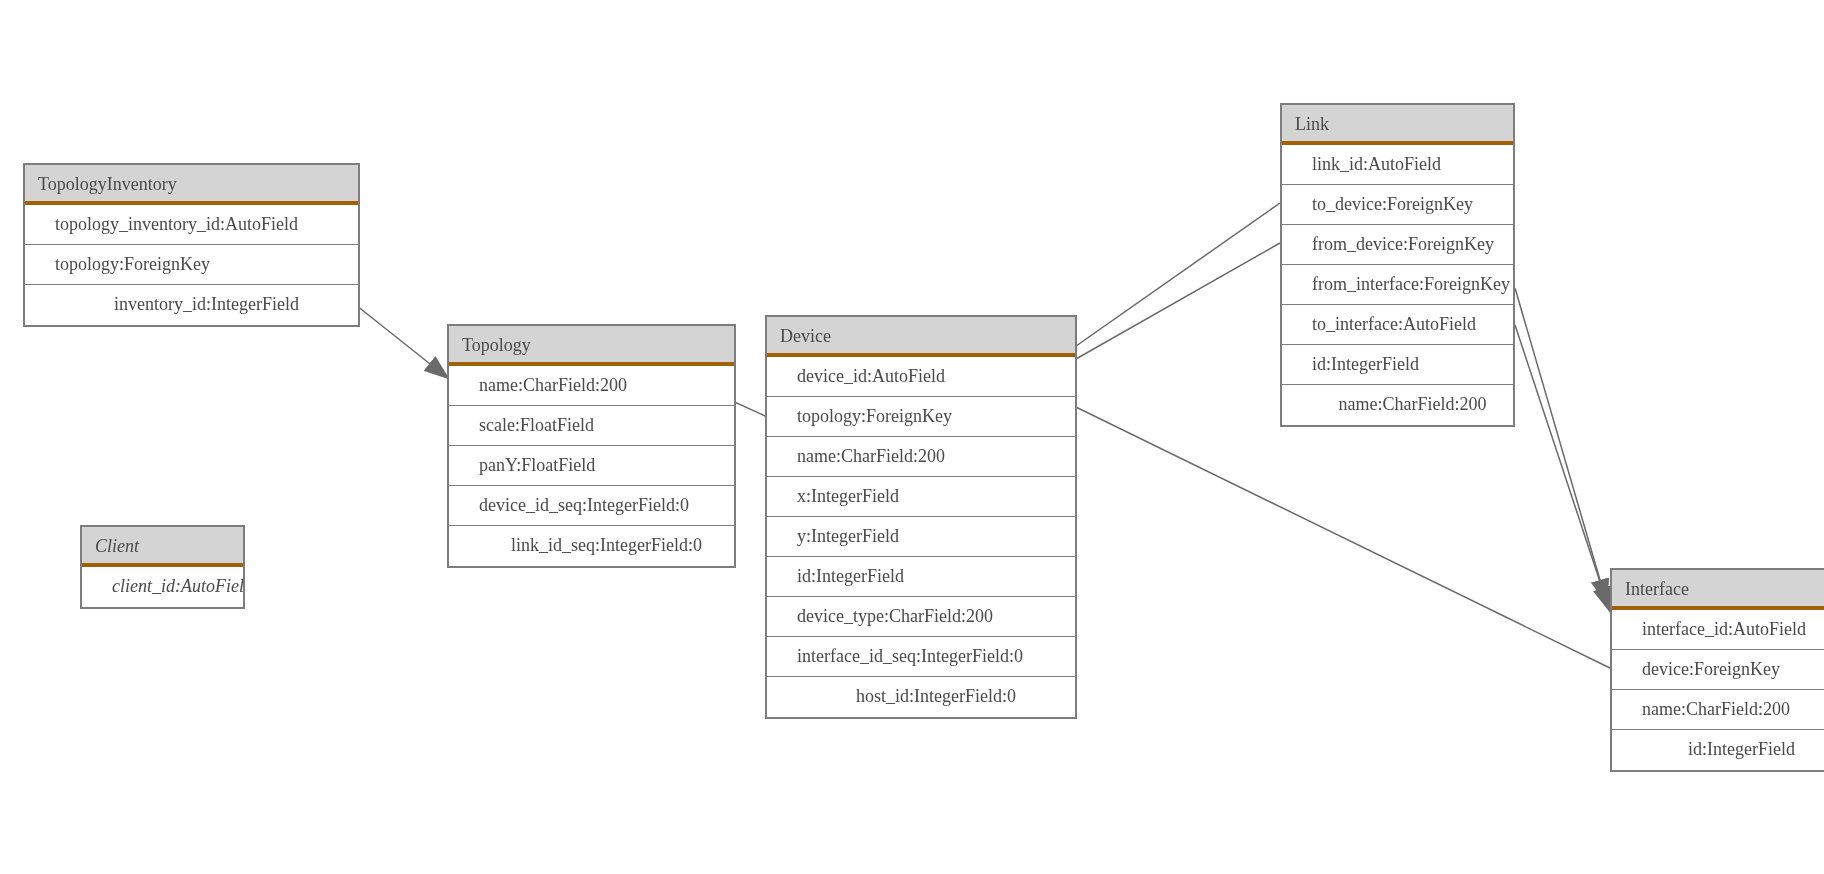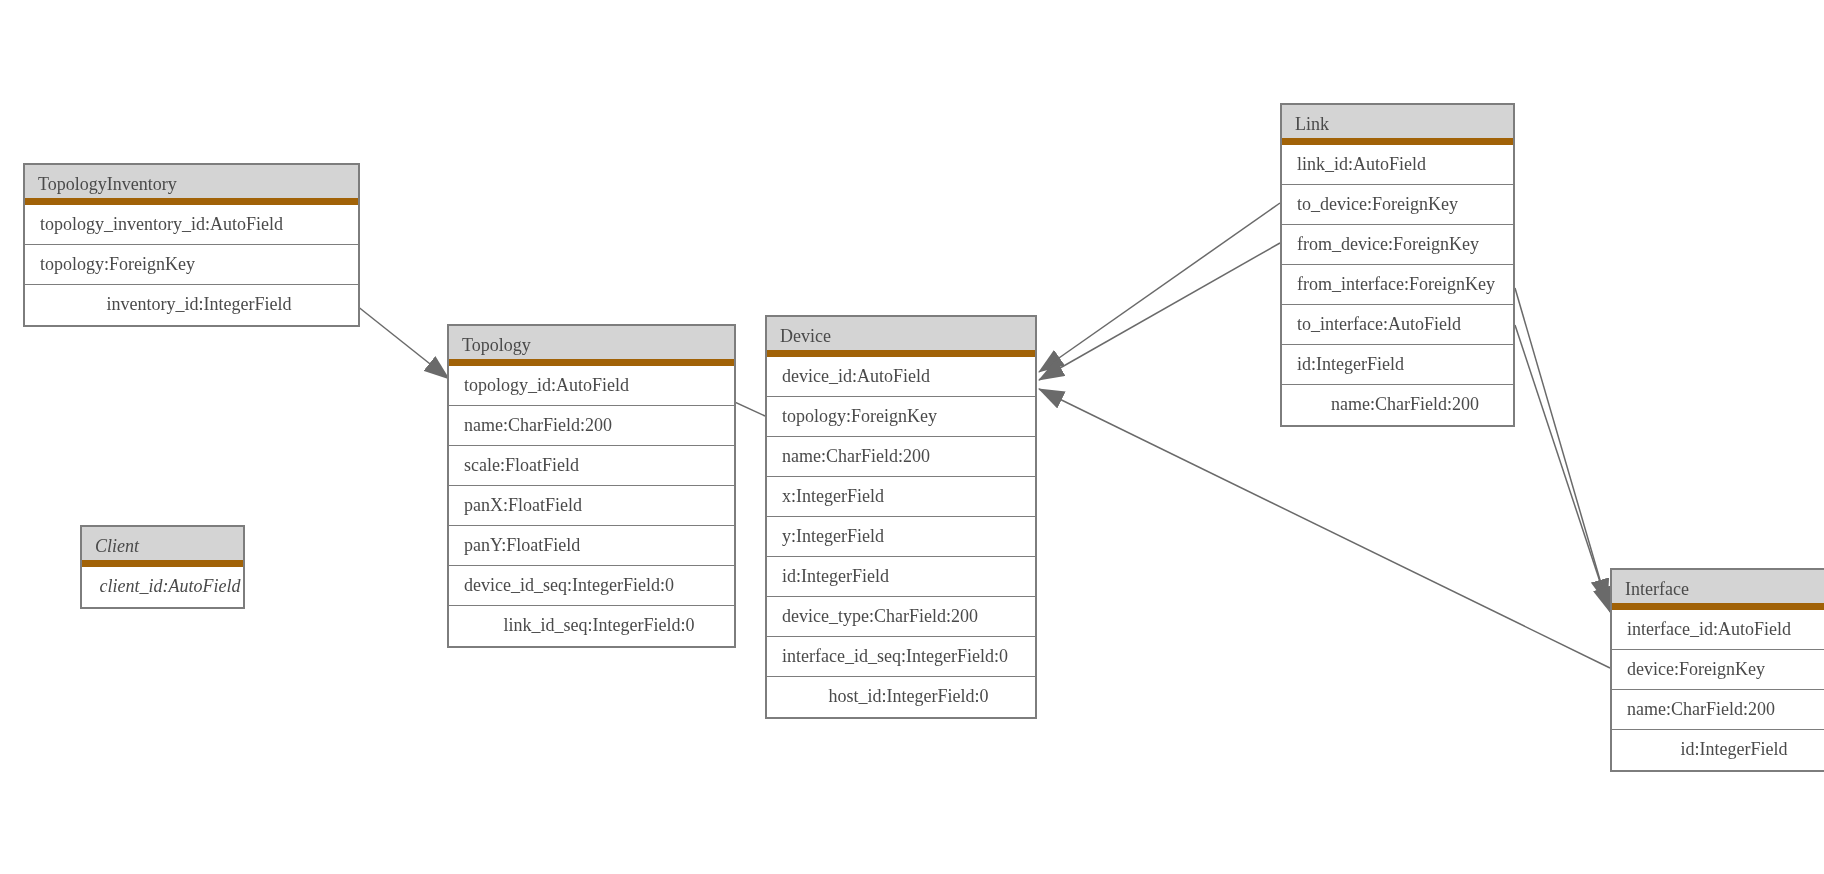--- a/index.html
+++ b/index.html
@@ -29,31 +29,31 @@
     background: #ffffff;
     border: 2px solid #7d7d7d;
     z-index: 2;
   }
   .entity-header {
     box-sizing: border-box;
     height: 40px;
     line-height: 38px;
     padding-left: 13px;
     background: #d4d4d4;
-    border-bottom: 7px solid #a16207;
+    border-bottom: 4px solid #a16207;
     font-size: 18px;
     color: #4a4a4a;
     white-space: nowrap;
     overflow: hidden;
   }
   .entity-row {
     box-sizing: border-box;
     height: 40px;
     line-height: 38px;
-    padding-left: 15px;
+    padding-left: 30px;
     background: #ffffff;
     border-bottom: 1px solid #7d7d7d;
     font-size: 18px;
     color: #4a4a4a;
     white-space: nowrap;
     overflow: hidden;
   }
   .entity-row:last-child {
     border-bottom: none;
     text-align: center;
@@ -78,33 +78,31 @@
       <line x1="1515" y1="325" x2="1610" y2="612" stroke="#6a6a6a" stroke-width="1.5" marker-end="url(#arrowhead)"></line>
     </svg>
 <div class="entity" style="left: 23px; top: 163px; width: 337px;">
       <div class="entity-header">TopologyInventory</div>
       <div class="entity-row">topology_inventory_id:AutoField</div>
       <div class="entity-row">topology:ForeignKey</div>
       <div class="entity-row">inventory_id:IntegerField</div>
     </div>
     <div class="entity" style="left: 447px; top: 324px; width: 289px;">
       <div class="entity-header">Topology</div>
-      <div class="entity-row">topology_id:AutoField</div>
       <div class="entity-row">name:CharField:200</div>
       <div class="entity-row">scale:FloatField</div>
-      <div class="entity-row">panX:FloatField</div>
       <div class="entity-row">panY:FloatField</div>
       <div class="entity-row">device_id_seq:IntegerField:0</div>
       <div class="entity-row">link_id_seq:IntegerField:0</div>
     </div>
     <div class="entity" style="left: 80px; top: 525px; width: 165px; font-style: italic;">
       <div class="entity-header">Client</div>
       <div class="entity-row">client_id:AutoField</div>
     </div>
-    <div class="entity" style="left: 765px; top: 315px; width: 272px;">
+    <div class="entity" style="left: 765px; top: 315px; width: 312px;">
       <div class="entity-header">Device</div>
       <div class="entity-row">device_id:AutoField</div>
       <div class="entity-row">topology:ForeignKey</div>
       <div class="entity-row">name:CharField:200</div>
       <div class="entity-row">x:IntegerField</div>
       <div class="entity-row">y:IntegerField</div>
       <div class="entity-row">id:IntegerField</div>
       <div class="entity-row">device_type:CharField:200</div>
       <div class="entity-row">interface_id_seq:IntegerField:0</div>
       <div class="entity-row">host_id:IntegerField:0</div>

